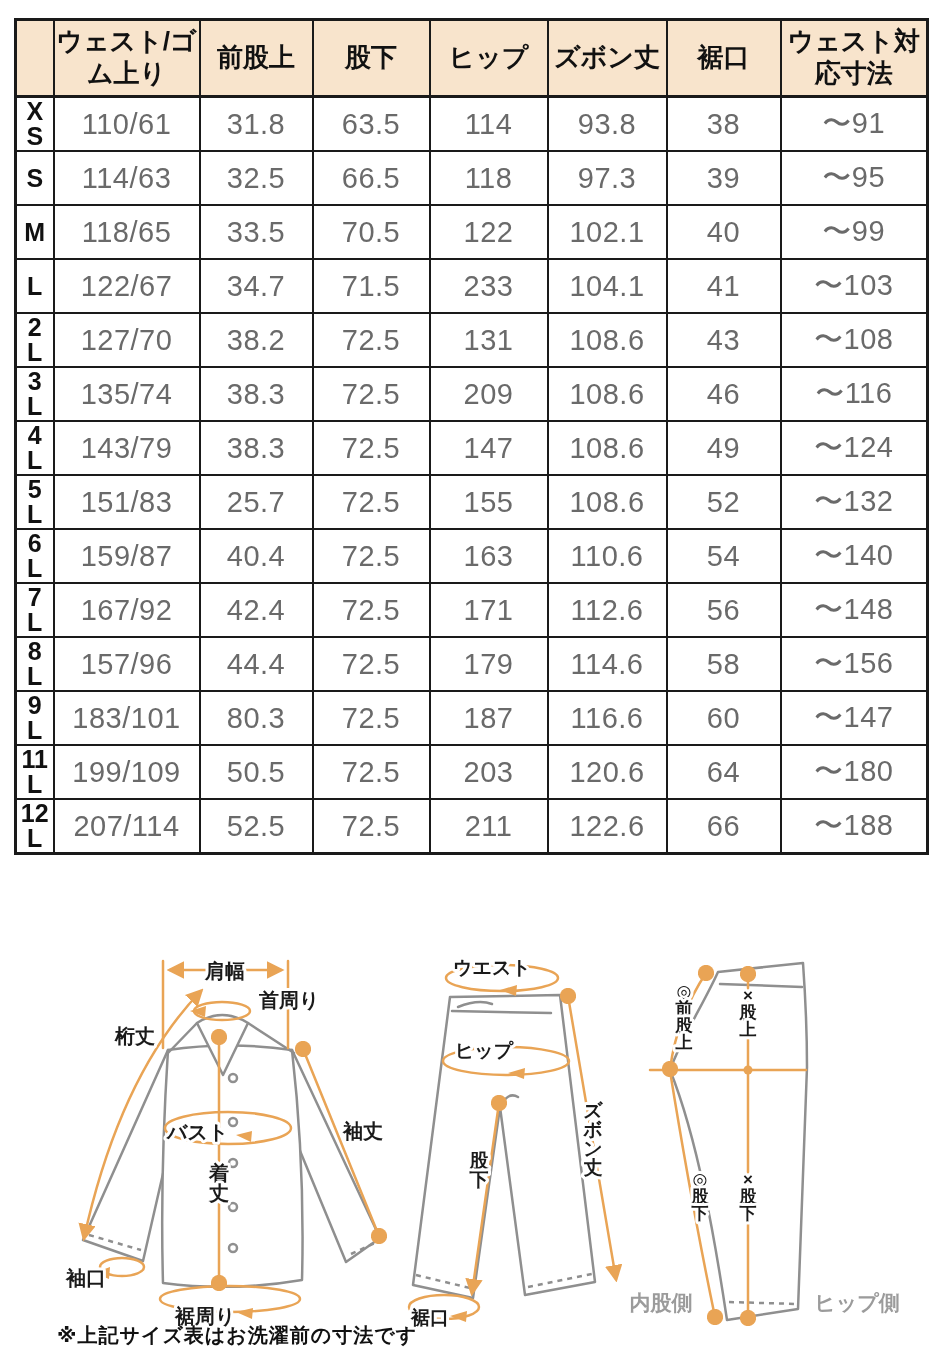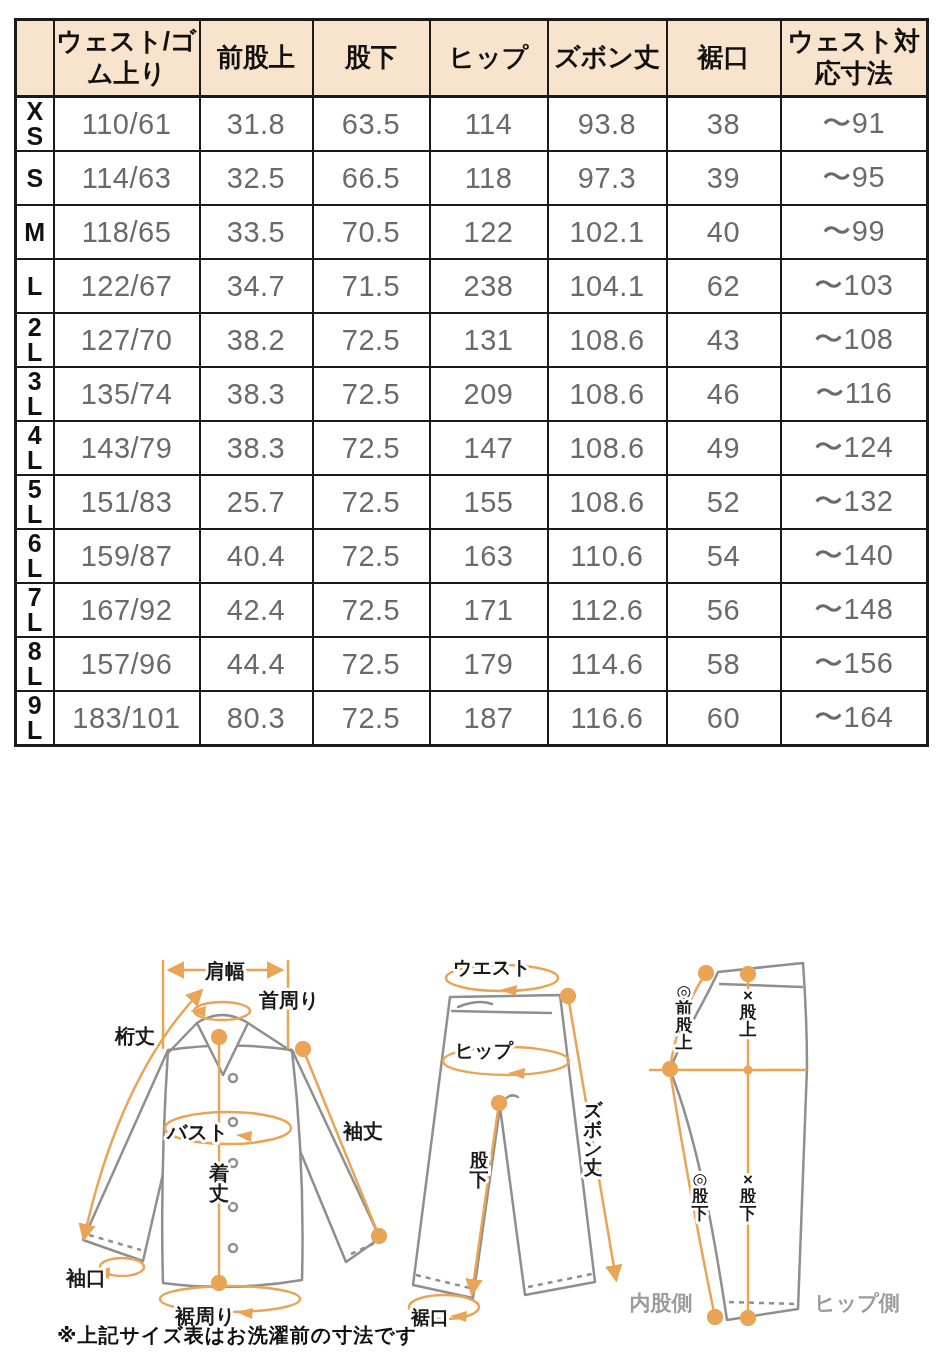--- a/index.html
+++ b/index.html
@@ -114,23 +114,23 @@
     <td>122</td>
     <td>102.1</td>
     <td>40</td>
     <td>〜99</td>
   </tr>
       <tr>
     <th class="size">L</th>
     <td>122/67</td>
     <td>34.7</td>
     <td>71.5</td>
-    <td>238</td>
+    <td>233</td>
     <td>104.1</td>
-    <td>62</td>
+    <td>41</td>
     <td>〜103</td>
   </tr>
       <tr>
     <th class="size">2<br>L</th>
     <td>127/70</td>
     <td>38.2</td>
     <td>72.5</td>
     <td>131</td>
     <td>108.6</td>
     <td>43</td>
@@ -197,21 +197,41 @@
     <td>〜156</td>
   </tr>
       <tr>
     <th class="size">9<br>L</th>
     <td>183/101</td>
     <td>80.3</td>
     <td>72.5</td>
     <td>187</td>
     <td>116.6</td>
     <td>60</td>
-    <td>〜164</td>
+    <td>〜147</td>
+  </tr>
+      <tr>
+    <th class="size">11<br>L</th>
+    <td>199/109</td>
+    <td>50.5</td>
+    <td>72.5</td>
+    <td>203</td>
+    <td>120.6</td>
+    <td>64</td>
+    <td>〜180</td>
+  </tr>
+      <tr>
+    <th class="size">12<br>L</th>
+    <td>207/114</td>
+    <td>52.5</td>
+    <td>72.5</td>
+    <td>211</td>
+    <td>122.6</td>
+    <td>66</td>
+    <td>〜188</td>
   </tr>
     </tbody>
 </table>
 
 <svg class="diagram" style="left:10px;top:945px" width="430" height="385" viewBox="0 0 430 385">
   <defs>
     <marker id="ah" viewBox="0 0 10 10" refX="8" refY="5" markerWidth="7" markerHeight="7" orient="auto-start-reverse">
       <path d="M0,0 L10,5 L0,10 z" fill="#e9a455"></path>
     </marker>
     <marker id="dot" viewBox="0 0 10 10" refX="5" refY="5" markerWidth="6.5" markerHeight="6.5">

